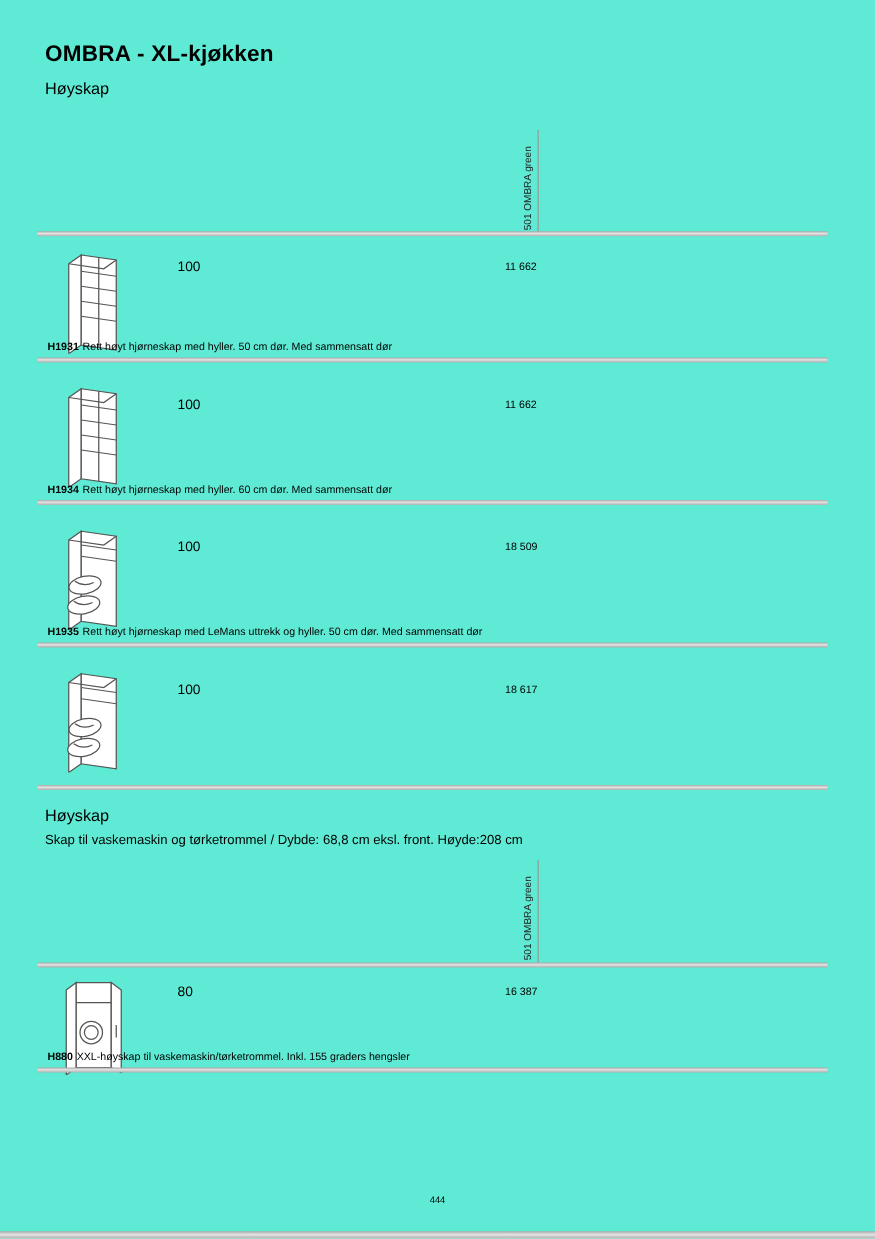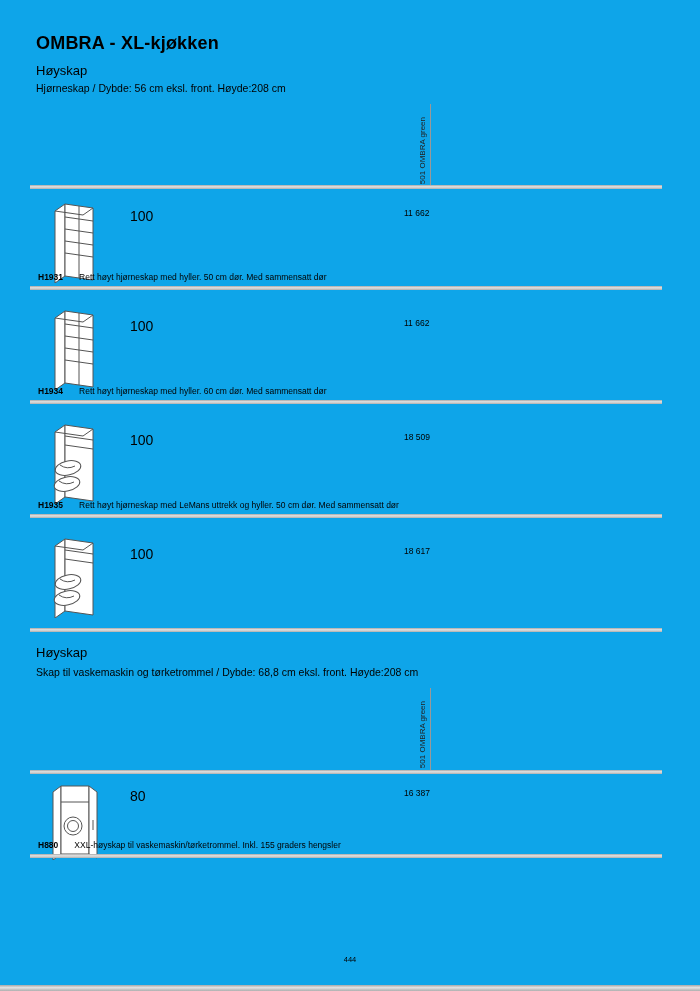--- a/index.html
+++ b/index.html
@@ -1,18 +1,18 @@
 <!DOCTYPE html>
 <html><head>
 <meta charset="utf-8">
 <style>
   * { margin:0; padding:0; box-sizing:border-box; }
   html,body { background:#fff; }
   .page {
-    position:relative; width:700px; height:991px; background:#0ea5e9;
+    position:relative; width:700px; height:991px; background:#5eead4;
     font-family:"Liberation Sans", sans-serif; color:#000; overflow:hidden;
   }
   .page-title { position:absolute; left:36px; top:33px; font-size:18px; font-weight:bold; letter-spacing:0.2px; }
   .sec-heading { position:absolute; left:36px; font-size:13px; font-weight:normal; }
   .sec-sub { position:absolute; left:36px; font-size:10.5px; }
   .colhead {
     position:absolute; left:407px; width:24px; height:82px;
     border-right:1px solid #999;
     display:flex; align-items:flex-end; justify-content:flex-end;
     padding-right:3px; padding-bottom:2px;
@@ -25,41 +25,40 @@
     position:absolute; left:30px; width:632px; height:4px;
     background:linear-gradient(to bottom,#a8a8a8,#e4e4e4 45%,#c4c4c4 75%,#b0b0b0);
   }
   .row { position:absolute; left:30px; width:632px; }
   .row .bar-bottom {
     position:absolute; left:0; right:0; bottom:0; height:4px;
     background:linear-gradient(to bottom,#a8a8a8,#e4e4e4 45%,#c4c4c4 75%,#b0b0b0);
   }
   .cab { position:absolute; left:18px; top:8px; }
   .cab svg { display:block; }
-  .qty { position:absolute; left:100px; top:19px; font-size:14px; }
+  .qty { position:absolute; left:112px; top:19px; font-size:11px; }
   .price { position:absolute; left:374px; top:19px; font-size:8.5px; }
   .caption { position:absolute; left:8px; bottom:8px; font-size:8.5px; white-space:nowrap; }
-  .caption .code { font-weight:bold; margin-right:16px; }
+  .caption .code { font-weight:bold; margin-right:3px; }
   .pagenum { position:absolute; left:0; width:700px; top:955px; text-align:center; font-size:7.5px; }
   .footbar {
     position:absolute; left:0; top:985px; width:700px; height:6px;
     background:linear-gradient(to bottom,#a8a8a8,#e4e4e4 45%,#c4c4c4 75%,#b0b0b0);
   }
   .lineart { stroke:#555; fill:none; stroke-width:1; }
   .lineart-fill { stroke:#555; fill:#fff; stroke-width:1; }
 </style>
 </head>
 <body>
 
 <div class="page">
 
   <div class="page-title">OMBRA - XL-kjøkken</div>
 
   <div class="sec-heading" style="top:63px">Høyskap</div>
-  <div class="sec-sub" style="top:82px">Hjørneskap / Dybde: 56 cm eksl. front. Høyde:208 cm</div>
 
   <div class="colhead" style="top:104px">
     <span class="vtext">501 OMBRA green</span>
   </div>
 
   <div class="bar" style="top:185px"></div>
 
   <div class="row" style="top:189px;height:101px">
     <div class="cab">
       <svg width="52" height="86" viewBox="0 0 52 86">

